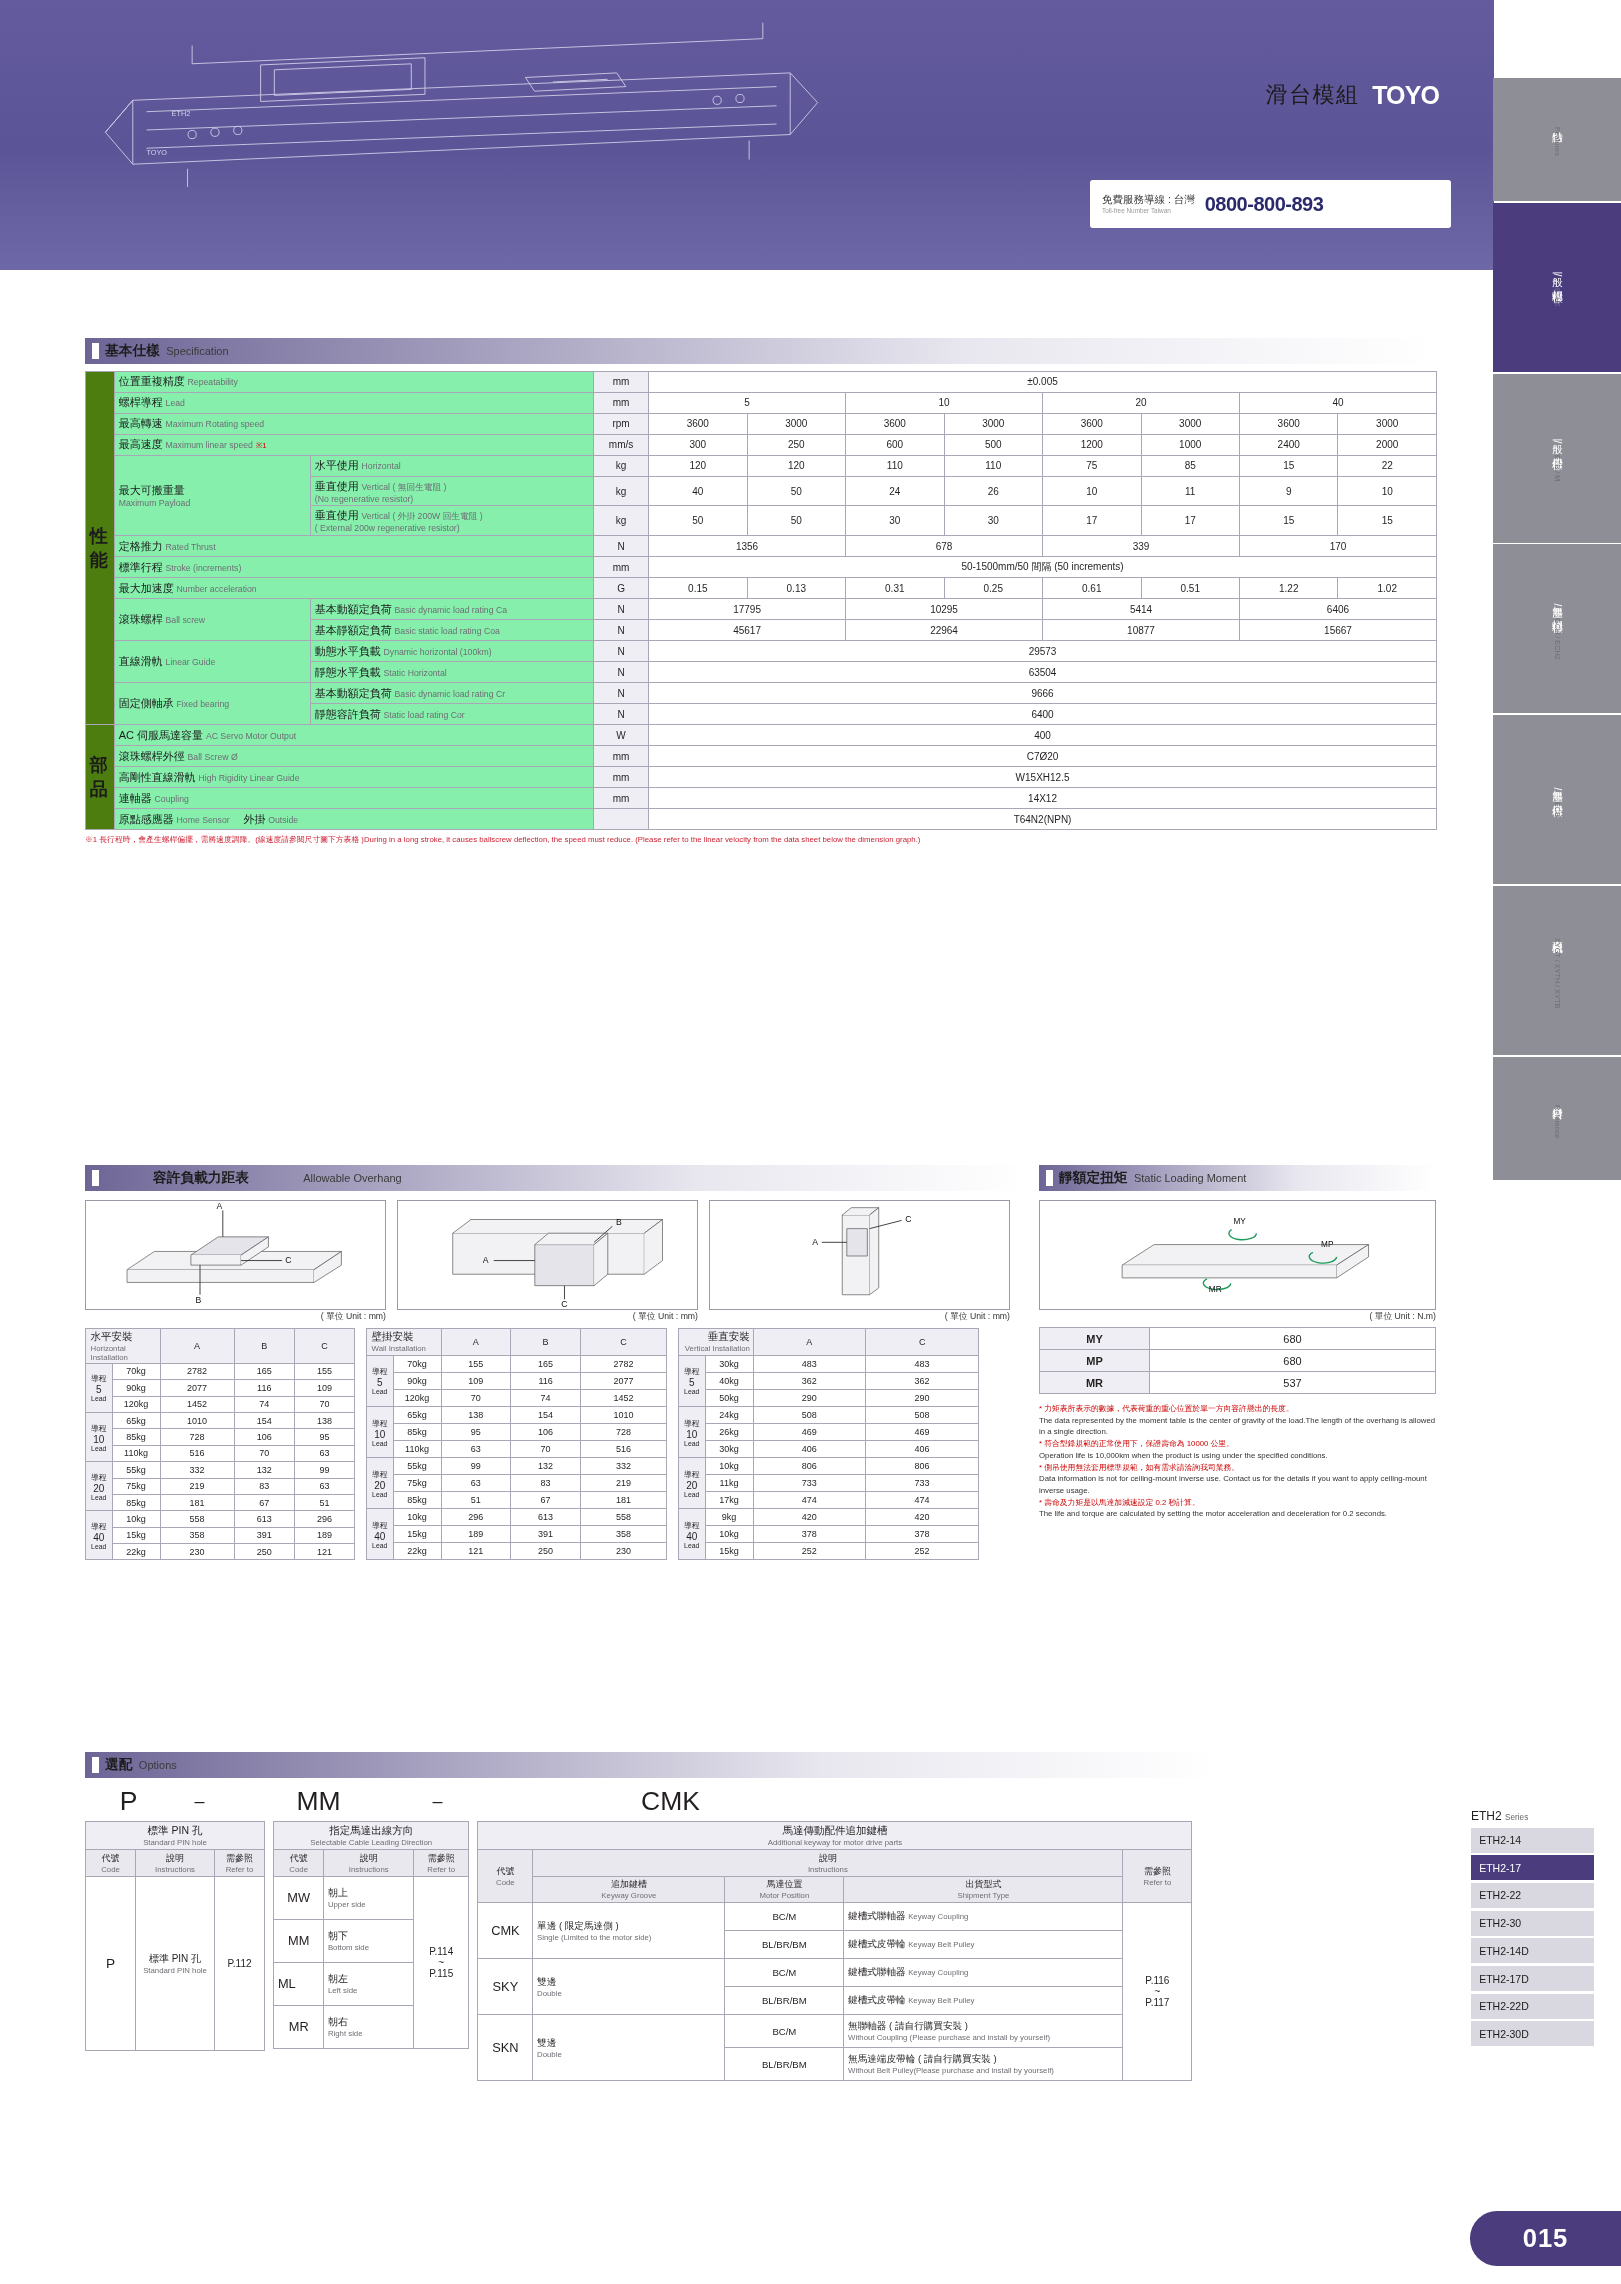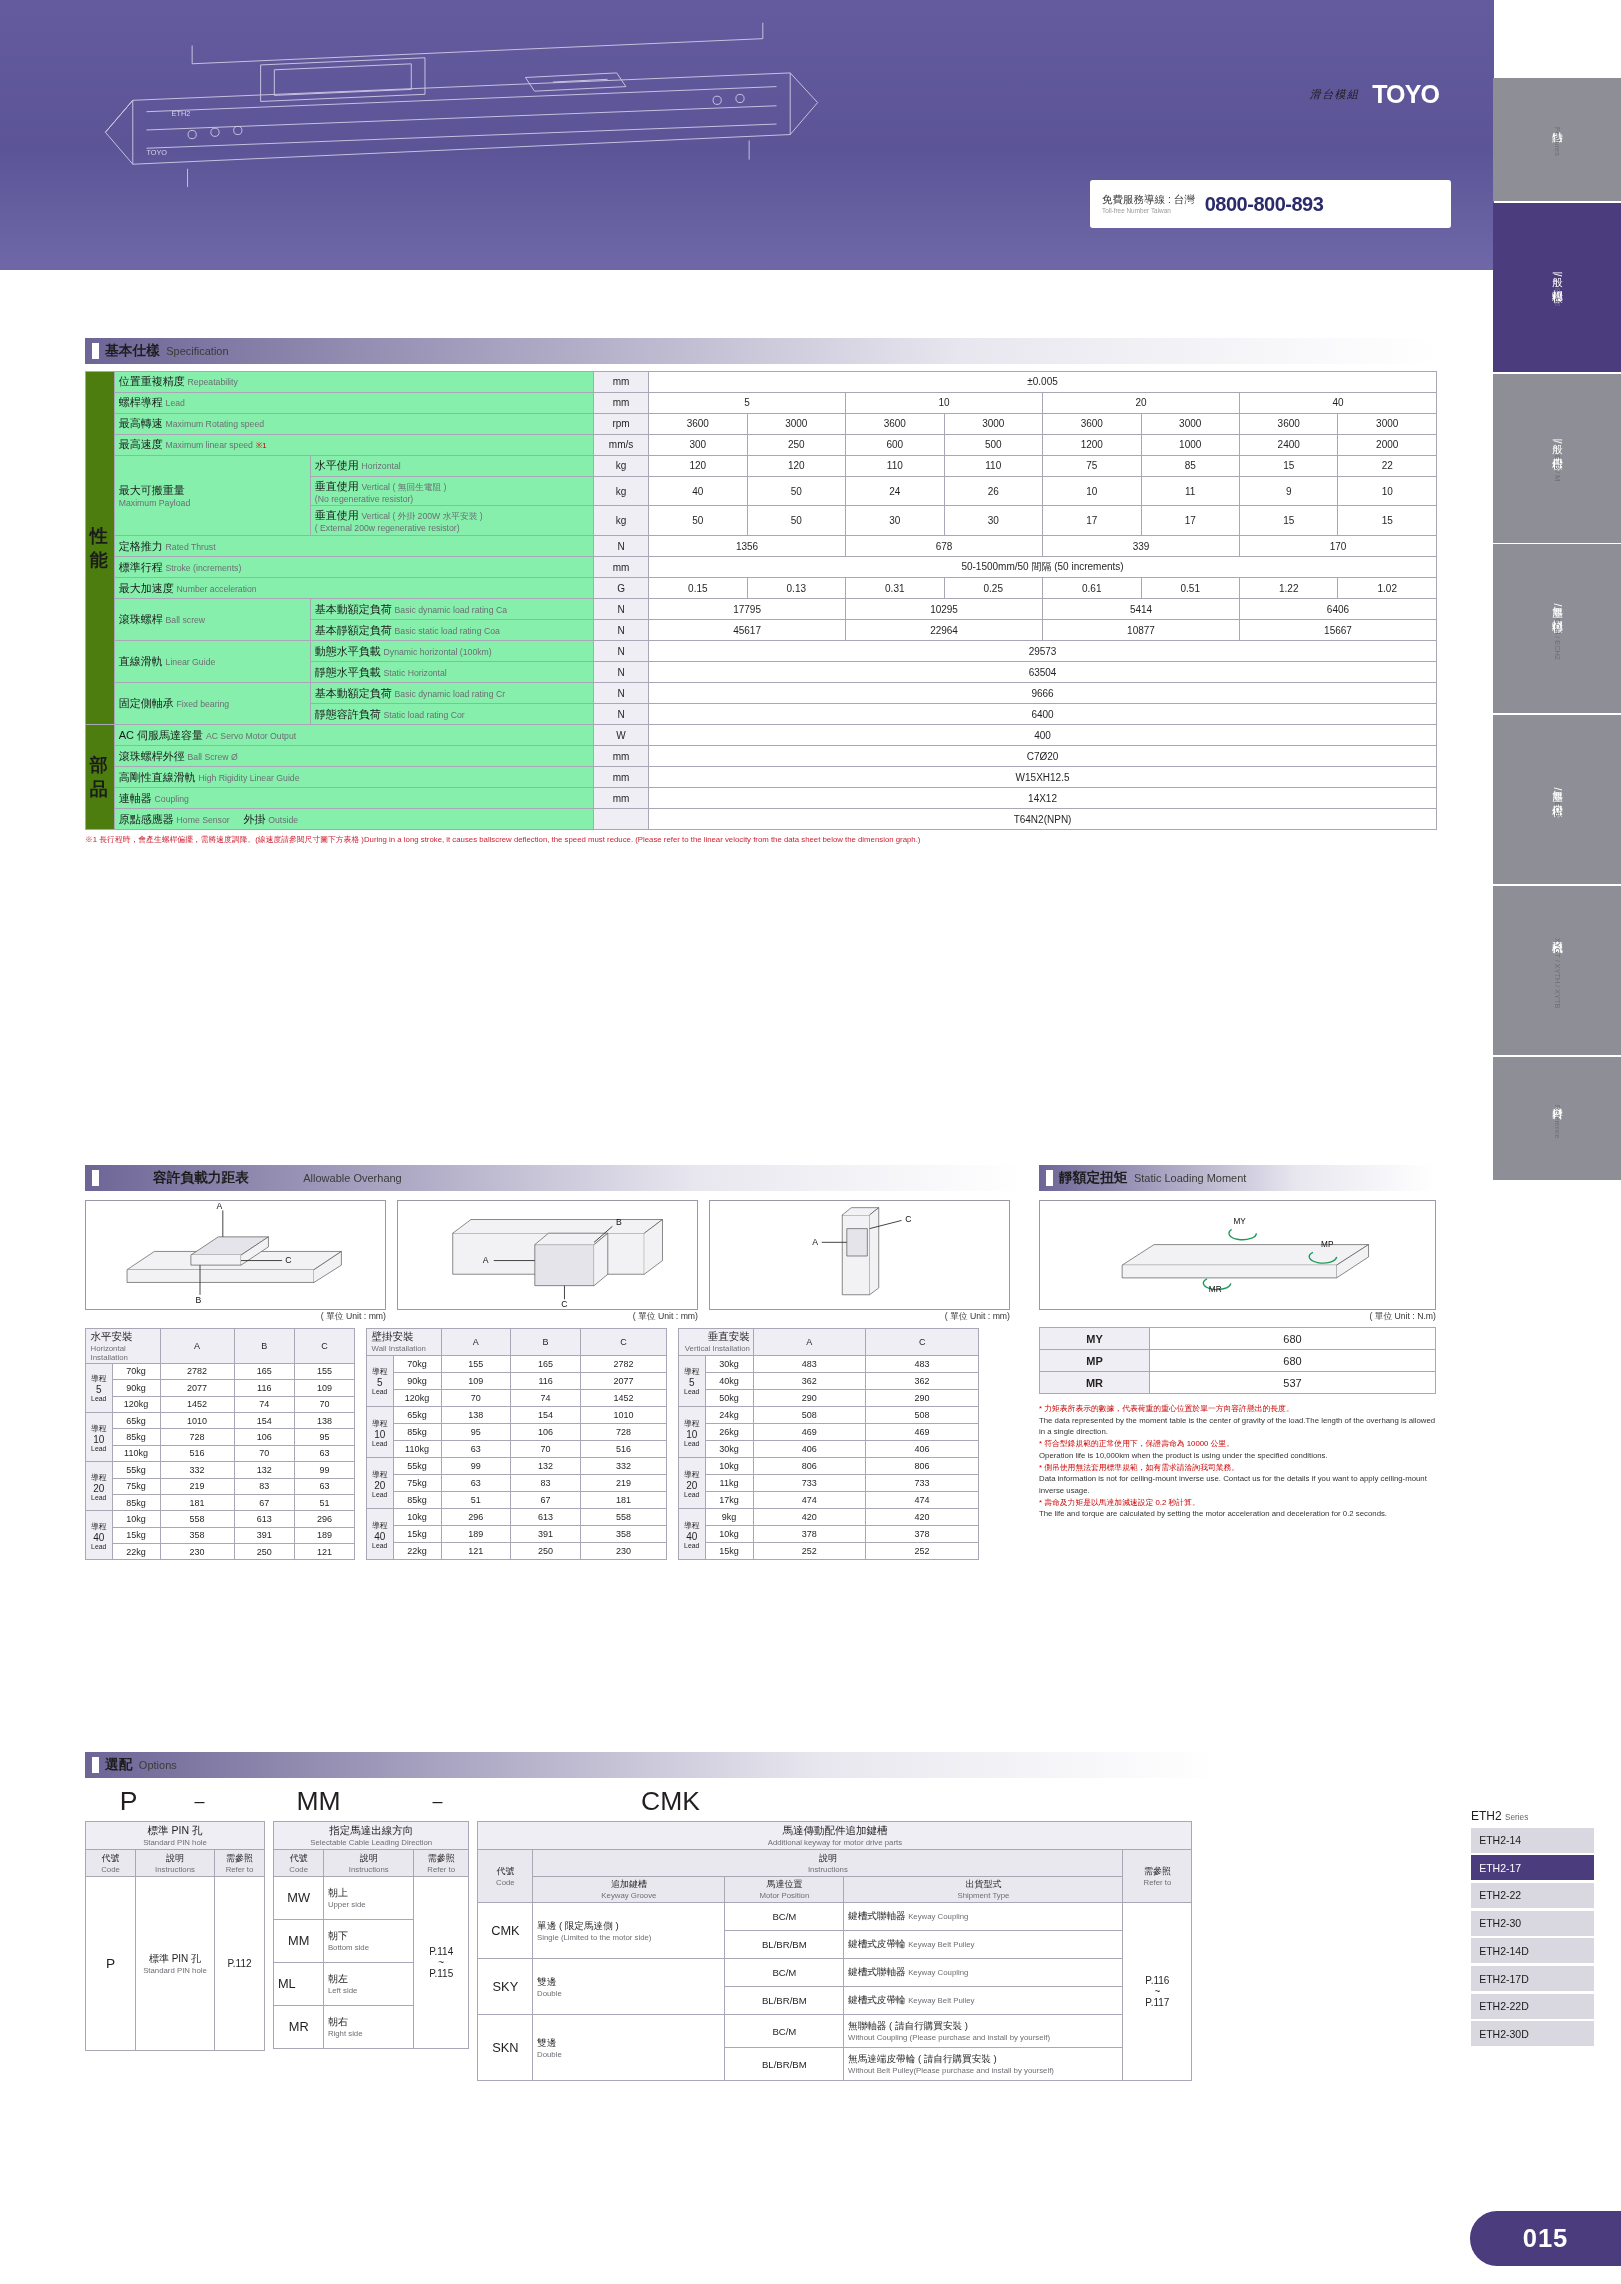--- a/index.html
+++ b/index.html
@@ -23,21 +23,21 @@
     background-image:linear-gradient(rgba(255,255,255,.05) 0.5px, transparent 0.5px),
                      linear-gradient(90deg, rgba(255,255,255,.05) 0.5px, transparent 0.5px);
     background-size:27px 27px;
   }
   .prod-art { position:absolute; left:78px; top:18px; width:767px; height:192px; }
   .toyo-brand {
     position:absolute; right:55px; top:80px;
     display:flex; align-items:center; gap:12.8px;
     color:#fff;
   }
-  .toyo-brand .cn { font-size:11px; letter-spacing:1.4px;font-style:italic; }
+  .toyo-brand .cn { font-size:22px; letter-spacing:1.4px; }
   .toyo-logo { font-size:25px; font-weight:bold; letter-spacing:-0.9px; font-family:"Liberation Sans", sans-serif; }
   .tollfree {
     position:absolute; right:43px; top:180px;
     width:361px; height:48px; background:#fff; border-radius:2.7px;
     display:flex; align-items:center; padding:0 12px; gap:7.3px;
   }
   .tollfree .lbl-cn { font-size:10.5px; color:#3a3a3a; }
   .tollfree .lbl-en { font-size:6.4px; color:#9a9a9a; line-height:1.35; }
   .tollfree .num { font-size:20px; font-weight:bold; color:#2b2b6b; letter-spacing:-0.5px; margin-left:2.7px;}
 
@@ -317,21 +317,21 @@
       <td class="val">24</td>
       <td class="val">26</td>
       <td class="val">10</td>
       <td class="val">11</td>
       <td class="val">9</td>
       <td class="val">10</td>
     </tr>
     <tr>
       <td class="rowlabel">
         <span class="cn">垂直使用</span>
-        <span class="en">Vertical ( 外掛 200W 水平安裝 )</span>
+        <span class="en">Vertical ( 外掛 200W 回生電阻 )</span>
         <div class="en">( External 200w regenerative resistor)</div>
       </td>
       <td class="unit">kg</td>
       <td class="val">50</td>
       <td class="val">50</td>
       <td class="val">30</td>
       <td class="val">30</td>
       <td class="val">17</td>
       <td class="val">17</td>
       <td class="val">15</td>

